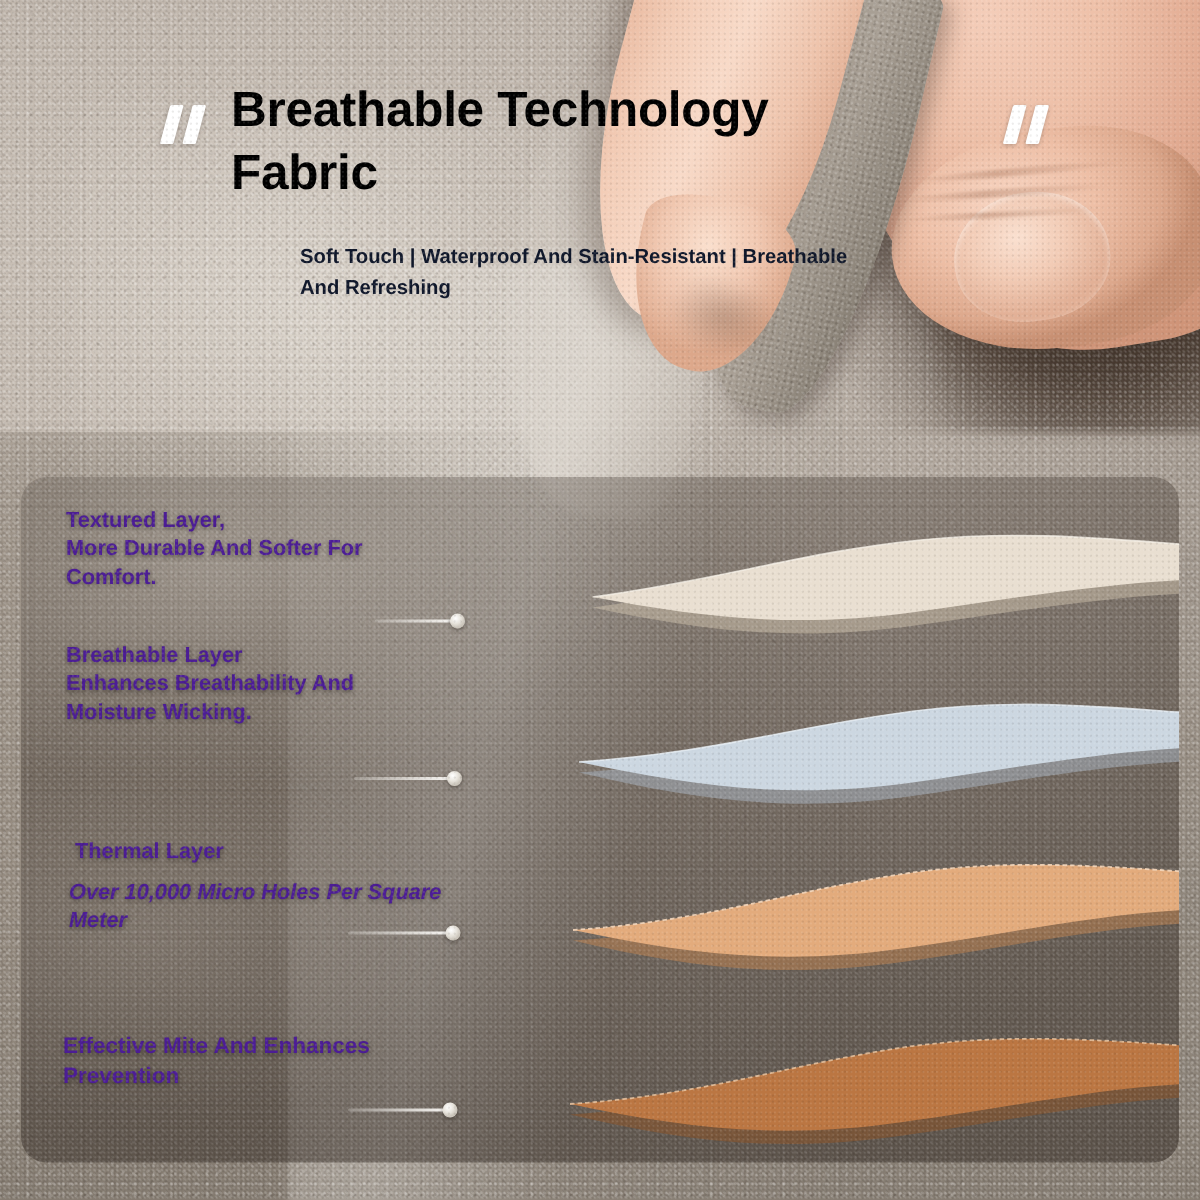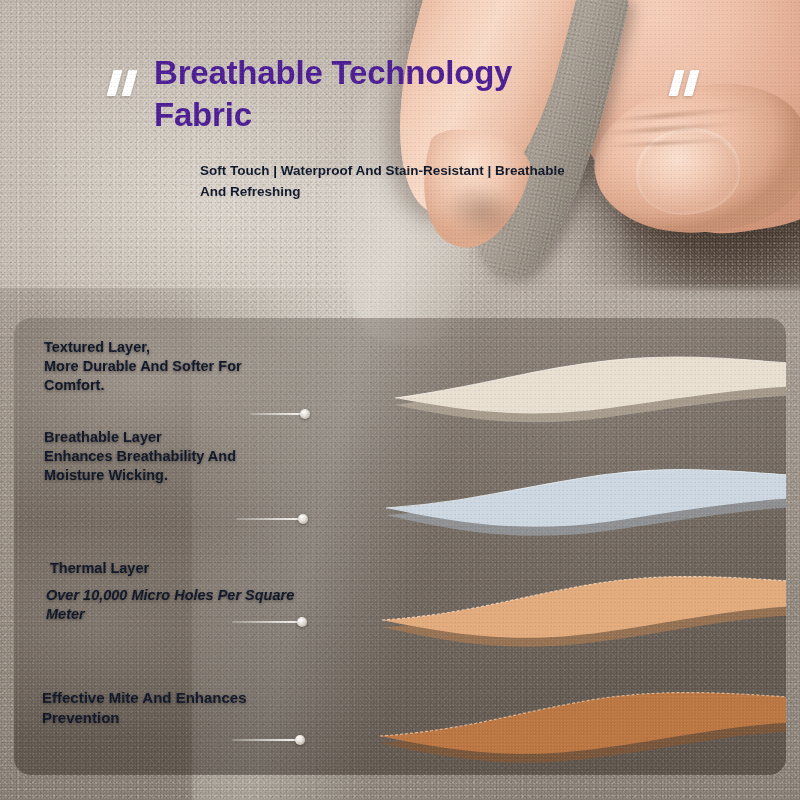--- a/index.html
+++ b/index.html
@@ -190,21 +190,21 @@
   .quote-left  { left:108px; top:70px; }
   .quote-right { left:670px; top:70px; }
 
   
   .headline {
     position:absolute;
     left:154px; top:52px; width:430px;
     font-size:33px; font-weight:bold;
     line-height:1.28;
     letter-spacing:-0.2px;
-    color:#4c1d95;
+    color:#000000;
   }
   .subtitle {
     position:absolute;
     left:200px; top:161px; width:394px;
     font-size:13.5px; font-weight:bold;
     line-height:1.52;
     color:#0f172a;
   }
 
   
@@ -232,30 +232,30 @@
     position:absolute;
     left:0; top:0;
     width:772px; height:457px;
     overflow:visible;
   }
 
   
   .label-block { position:absolute; }
   .label-eyebrow {
     font-size:14.5px; font-weight:bold;
-    color:#0f172a;
+    color:#4c1d95;
     line-height:1.3;
     text-shadow:0 1px 3px rgba(30,24,18,.5);
   }
   .label-eyebrow.sm {
     font-size:11px; font-weight:bold; letter-spacing:.1px;
   }
   .label-body {
     font-size:14.5px; font-weight:bold;
-    color:#0f172a;
+    color:#4c1d95;
     line-height:1.34;
     text-shadow:0 1px 3px rgba(30,24,18,.5);
   }
   .lb-1 { left:44px; top:338px; width:210px; }
   .lb-2 { left:44px; top:428px; width:215px; }
   .lb-3 { left:50px; top:559px; width:245px; }
   .lb-4 { left:42px; top:679px; width:230px; }
 
   .lb-3 .label-body { margin-top:8px; margin-left:-4px;font-style:italic; }
   .lb-4 .label-body { margin-top:9px; font-size:15px; }

